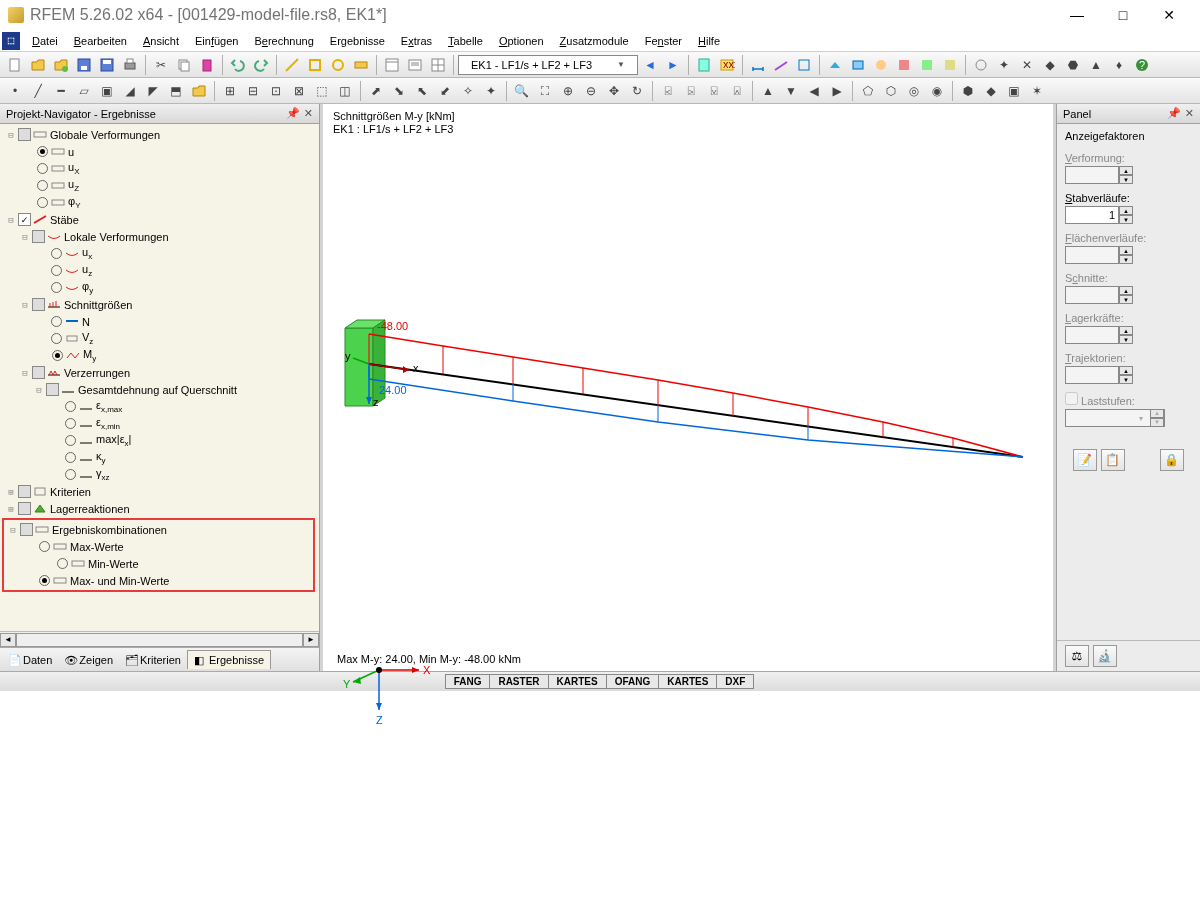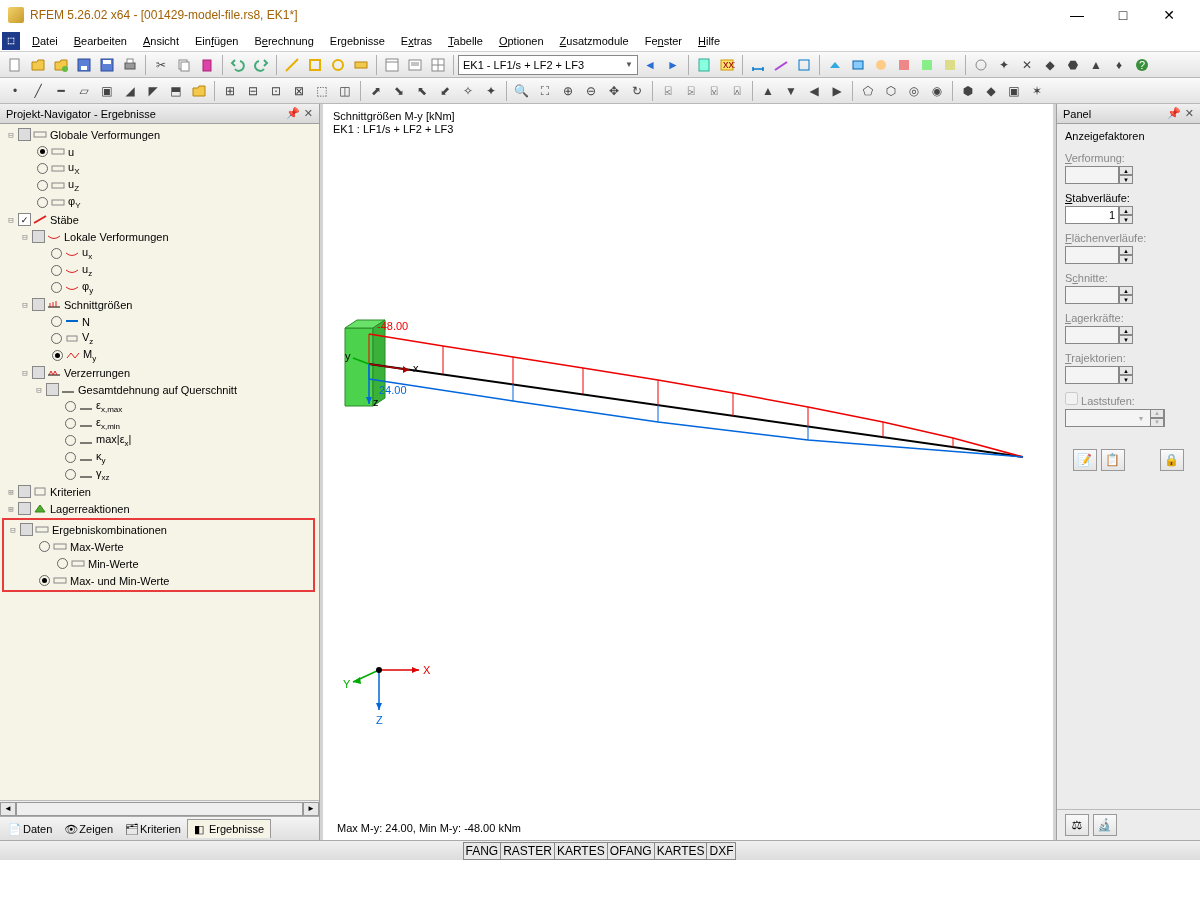--- a/index.html
+++ b/index.html
@@ -1,40 +1,40 @@
 <!DOCTYPE html>
 <html><head>
 <meta charset="utf-8">
 <style>
 * { margin:0; padding:0; box-sizing:border-box; font-family:"Segoe UI",Tahoma,sans-serif; font-size:11px; }
 body { background:#fff; width:1200px; height:900px; overflow:hidden; }
 
 
 .titlebar { height:30px; background:#fff; display:flex; align-items:center; padding:0 8px; }
 .titlebar .icon { width:16px; height:16px; margin-right:6px; background:linear-gradient(135deg,#f3d26a,#c79a2b); border-radius:2px; }
-.titlebar .title { flex:1; color:#a16207; font-size:12px; }
+.titlebar .title { flex:1; color:#737373; font-size:16px; }
 .titlebar .winbtns { display:flex; gap:0; }
 .titlebar .wbtn { width:46px; height:30px; display:flex; align-items:center; justify-content:center; font-size:14px; font-family:Arial; color:#000; }
 
 
 .menubar { height:22px; background:#fff; display:flex; align-items:center; padding:0 2px; border-bottom:1px solid #d0d0d0; }
 .menubar .mlogo { width:18px; height:18px; background:#1e3a8a; margin-right:4px; display:flex; align-items:center; justify-content:center; color:#fff; font-size:8px; font-weight:bold; }
 .menubar .mitem { padding:3px 8px; cursor:default; }
 .menubar .mitem u { text-decoration:underline; }
 
 
 .toolbar { height:26px; background:linear-gradient(#fafafa,#e4e4e4); border-bottom:1px solid #b8b8b8; display:flex; align-items:center; padding:0 4px; gap:1px; overflow:hidden; }
 .tbtn { width:22px; height:22px; display:flex; align-items:center; justify-content:center; font-size:12px; color:#444; border:1px solid transparent; }
 .tbtn svg { width:16px; height:16px; }
 .tsep { width:1px; height:20px; background:#b0b0b0; margin:0 3px; }
-.tcombo { height:20px; border:1px solid #888; background:#fff; font-size:11px; padding:1px 4px; display:flex; align-items:center; min-width:180px; }
+.tcombo { height:20px; border:1px solid #888; background:#fff; font-size:11px; padding:1px 12px; display:flex; align-items:center; min-width:180px; }
 .tcombo .arrow { margin-left:auto; font-size:8px; color:#555; }
 
 
-.main { display:flex; height:736px; }
+.main { display:flex; height:567px; }
 .navigator { width:320px; background:#f6f3e7; border-right:1px solid #a0a0a0; display:flex; flex-direction:column; }
 .nav-title { background:linear-gradient(#f0f0f0,#d8d8d8); border-bottom:1px solid #a0a0a0; padding:3px 6px; font-size:11px; display:flex; align-items:center; }
 .nav-title .pin { margin-left:auto; display:flex; gap:4px; font-size:10px; color:#555; }
 .nav-tree { flex:1; overflow:auto; padding:2px 0; background:#f6f3e7; }
 .tree-row { display:flex; align-items:center; height:17px; padding-left:4px; white-space:nowrap; }
 .tree-row .tw { width:14px; text-align:center; color:#888; font-size:9px; font-family:monospace; }
 .tree-row .ck { width:13px; height:13px; border:1px solid #888; background:#fff; margin-right:2px; display:inline-flex; align-items:center; justify-content:center; font-size:9px; }
 .tree-row .ck.dim { background:#ddd; }
 .tree-row .ck.on::after { content:"✓"; font-size:9px; }
 .tree-row .radio { width:11px; height:11px; border:1px solid #666; border-radius:50%; margin:0 3px 0 1px; display:inline-flex; align-items:center; justify-content:center; }
@@ -70,21 +70,21 @@
 .rfield .combo { width:100px; height:18px; border:1px solid #888; background:#fff; display:flex; align-items:center; }
 .rfield .combo .arrow { margin-left:auto; width:14px; text-align:center; font-size:8px; }
 .rfield.dis .flabel { color:#888; }
 .rfield.dis .spin input, .rfield.dis .combo { background:#f4f4f4; color:#aaa; }
 .rpanel .btns { padding:6px 8px; display:flex; gap:4px; }
 .rpanel .pbtn { width:24px; height:22px; border:1px solid #999; background:linear-gradient(#fafafa,#e4e4e4); display:flex; align-items:center; justify-content:center; font-size:12px; }
 .rpanel .bottom-icons { padding:4px 8px; display:flex; gap:4px; border-top:1px solid #bbb; margin-top:auto; }
 
 
 .statusbar { height:20px; background:linear-gradient(#f0f0f0,#dcdcdc); border-top:1px solid #aaa; display:flex; align-items:center; justify-content:center; gap:0; }
-.statusbar .sbtn2 { padding:1px 2px; border:1px solid #888; background:#e8e8e8; font-size:12px; margin-left:-1px; }
+.statusbar .sbtn2 { padding:1px 8px; border:1px solid #888; background:#e8e8e8; font-size:10px; margin-left:-1px;font-weight:bold; }
 
 
 .model-svg { position:absolute; top:0; left:0; }
 </style>
 </head>
 <body>
 
 <div class="titlebar">
   <div class="icon"></div>
   <div class="title">RFEM 5.26.02 x64 - [001429-model-file.rs8, EK1*]</div>

